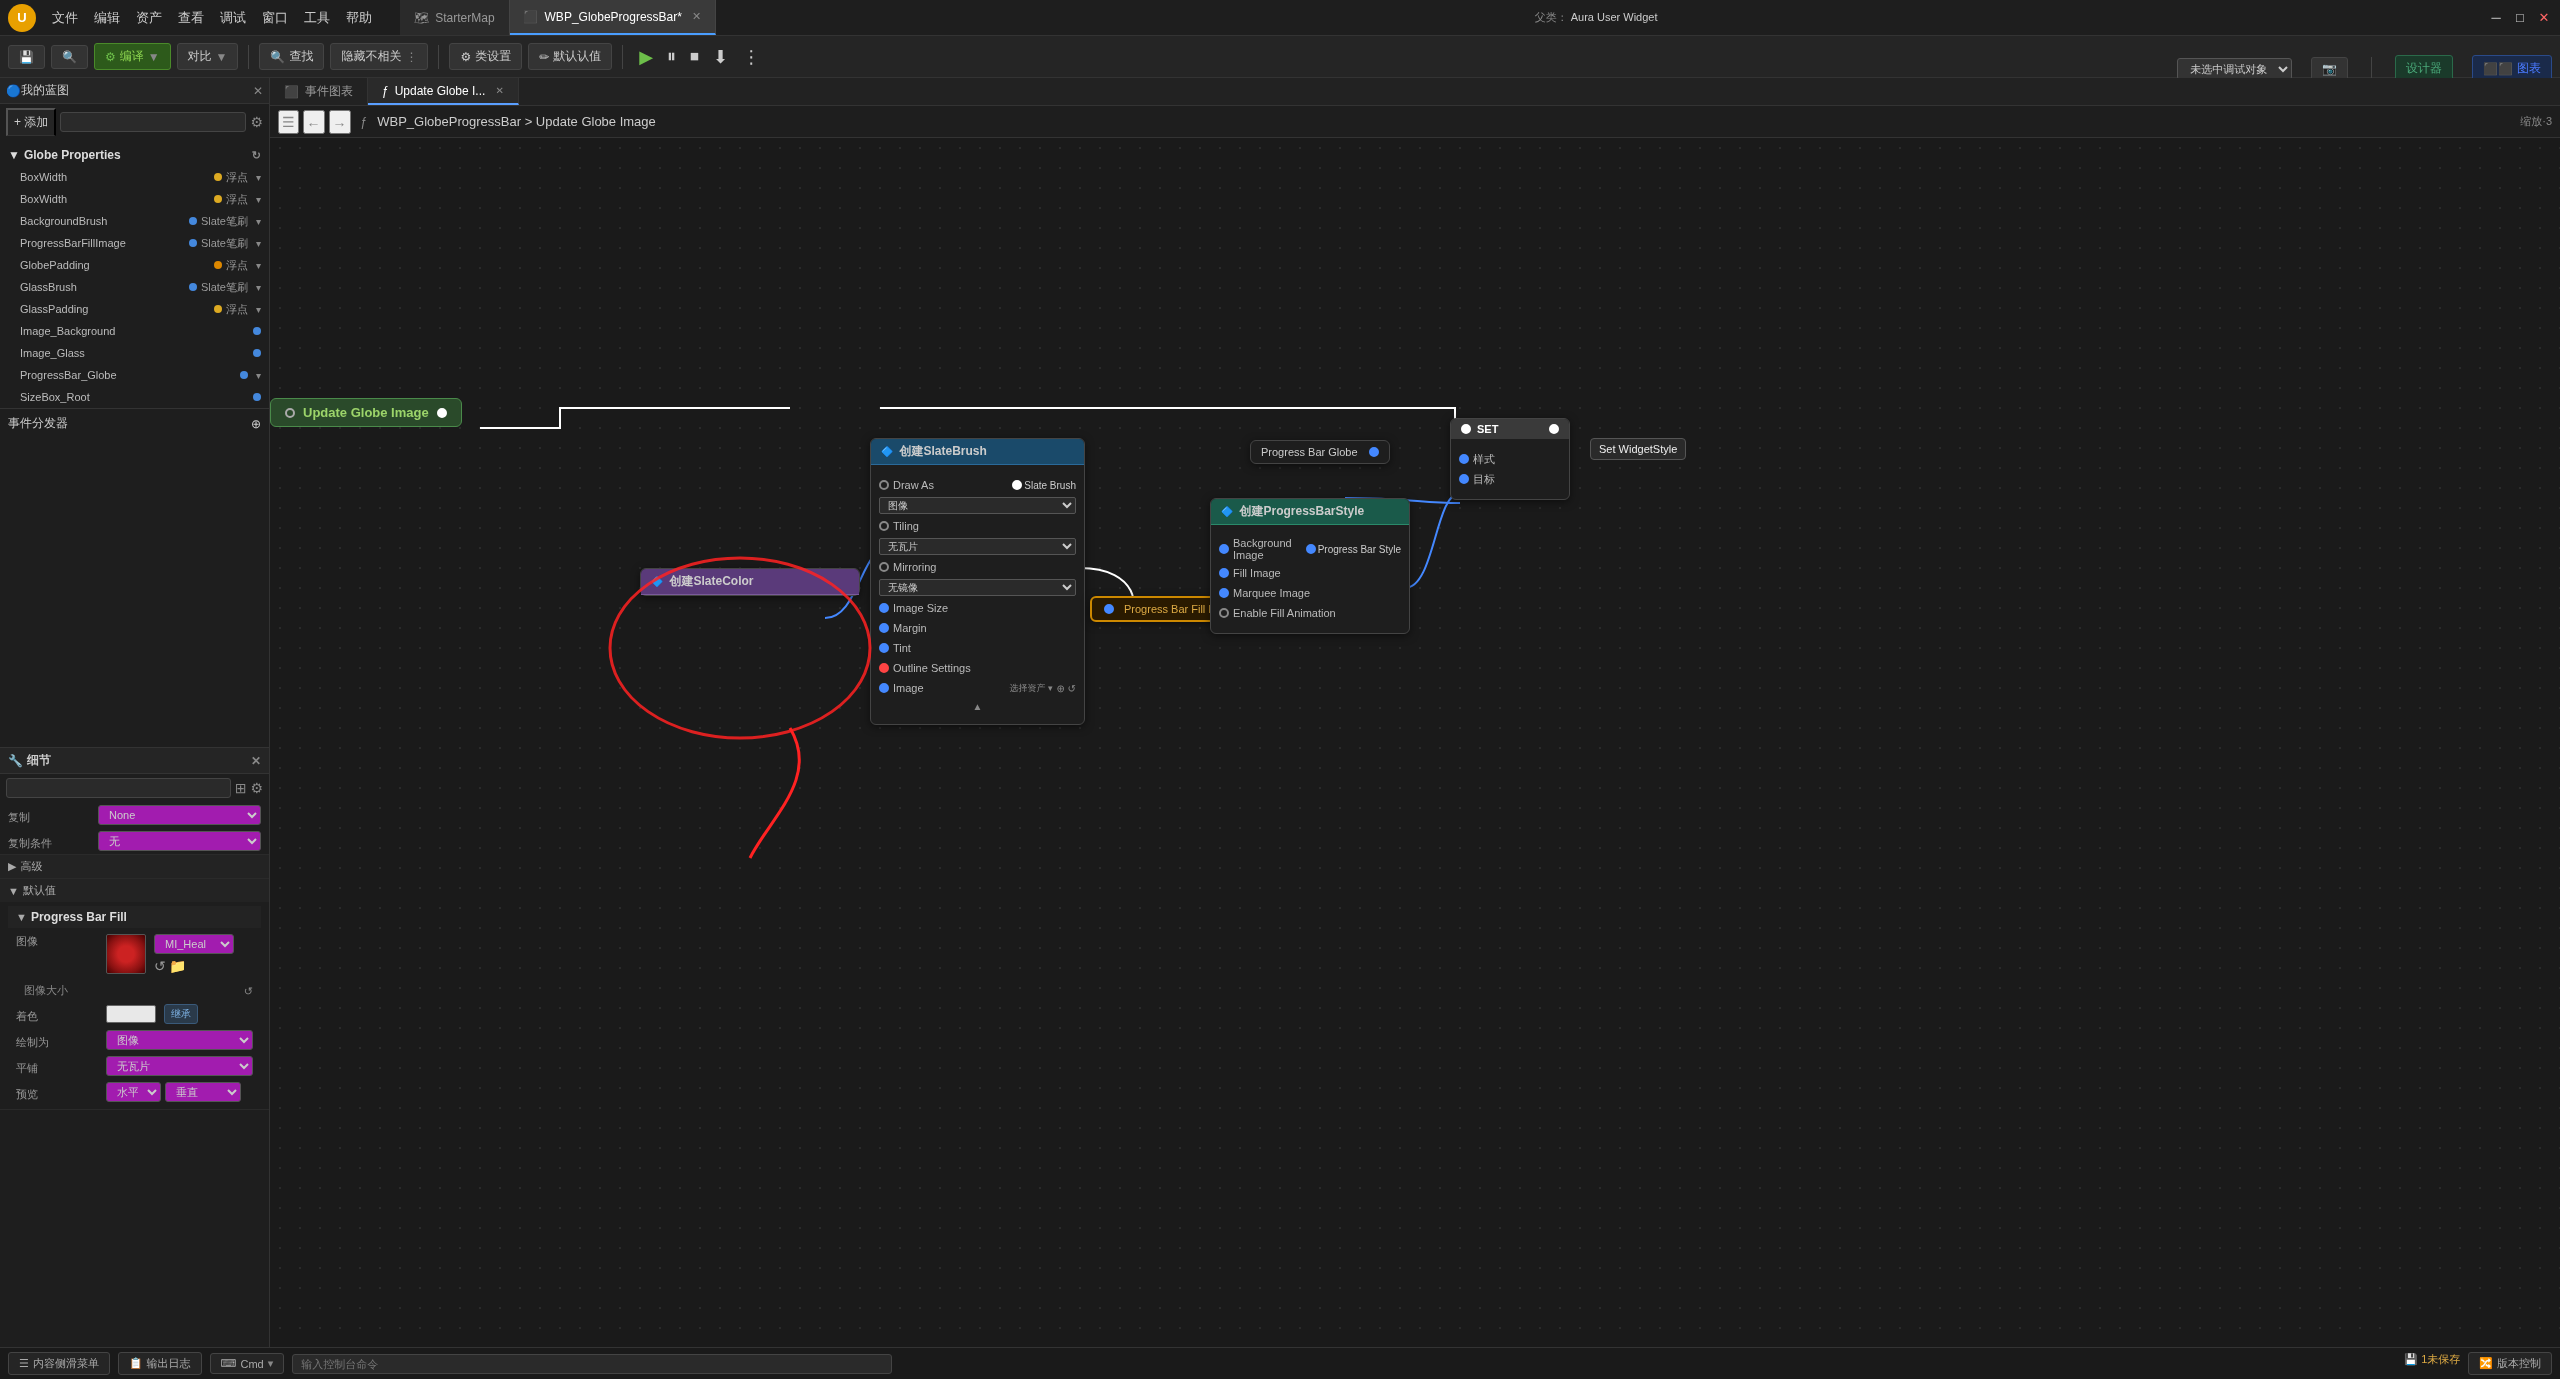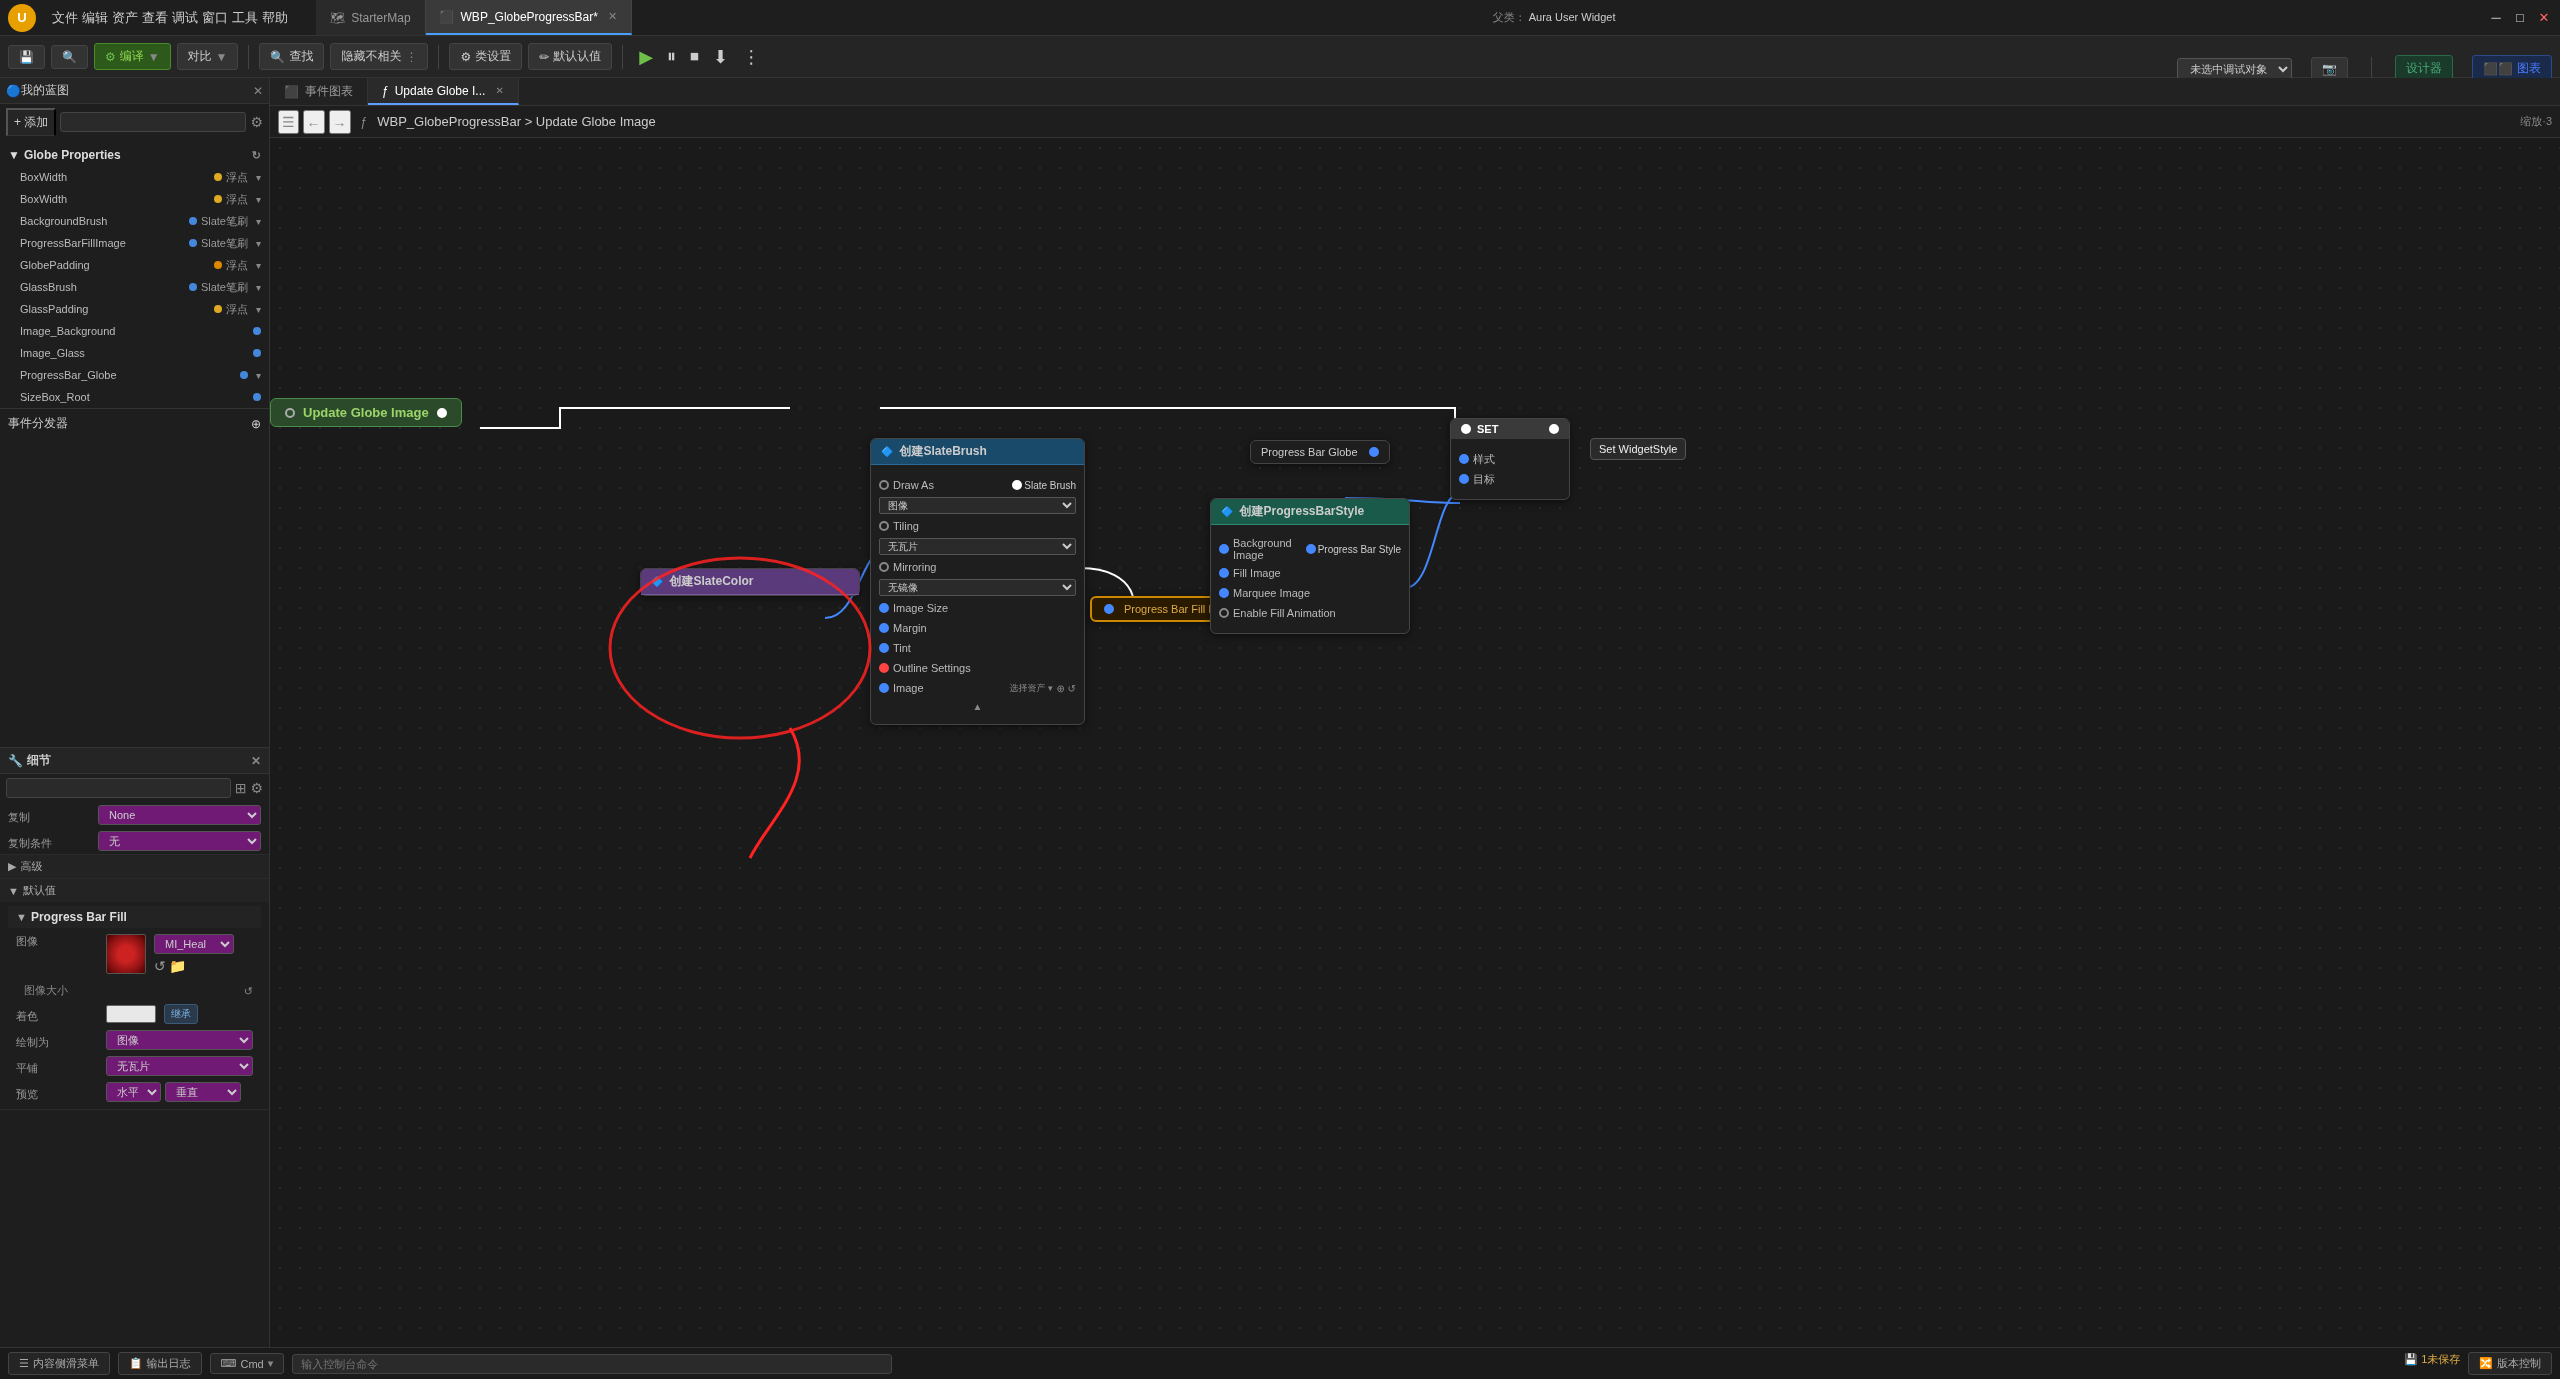--- a/index.html
+++ b/index.html
@@ -25,21 +25,21 @@
       gap: 8px;
     }
     .title-bar .logo {
       width: 28px; height: 28px;
       background: #e8a000;
       border-radius: 50%;
       display: flex; align-items: center; justify-content: center;
       color: white; font-weight: bold; font-size: 13px;
     }
     .title-bar .menu-items {
-      display: flex; gap: 4px; margin-left: 8px;
+      display: flex; gap: 16px; margin-left: 8px;
     }
     .title-bar .menu-item {
       color: #ccc; cursor: pointer; font-size: 13px;
     }
     .title-bar .tabs {
       display: flex; gap: 0; margin-left: 20px; height: 100%;
     }
     .title-bar .tab {
       padding: 0 14px;
       display: flex; align-items: center; gap: 6px;
@@ -198,21 +198,21 @@
       background: #232323; cursor: pointer;
       display: flex; align-items: center; gap: 4px;
     }
     .details-row {
       display: flex; align-items: flex-end;
       padding: 3px 8px; font-size: 11px; min-height: 24px;
     }
     .details-label { width: 90px; color: #999; flex-shrink: 0; }
     .details-value { flex: 1; }
     .details-select {
-      background: #701a75; border: 1px solid #555; color: #ccc;
+      background: #a21caf; border: 1px solid #555; color: #ccc;
       padding: 2px 6px; border-radius: 3px; font-size: 11px;
       width: 100%;
     }
     .color-swatch {
       width: 50px; height: 18px;
       background: #e8e8e8;
       border: 1px solid #666;
       border-radius: 2px;
       display: inline-block; cursor: pointer;
     }

